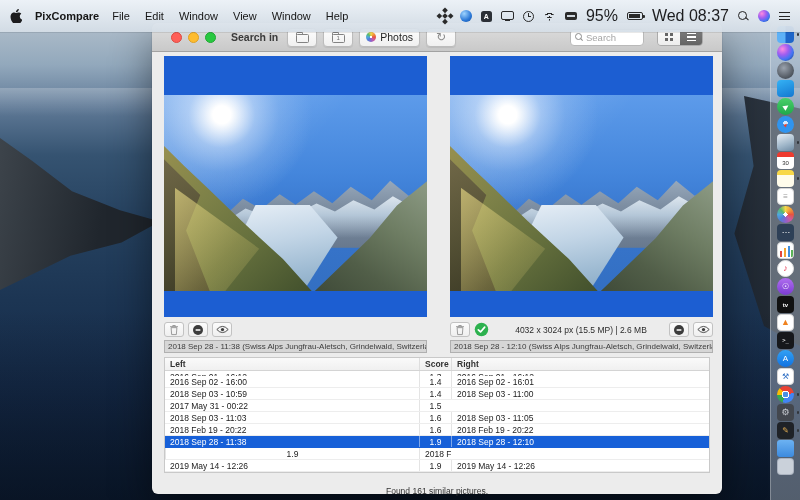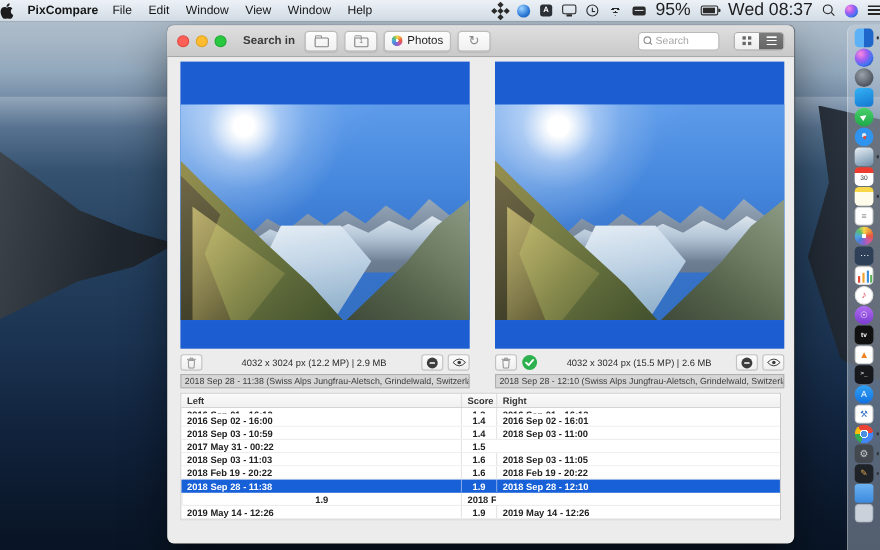--- a/index.html
+++ b/index.html
@@ -14,24 +14,24 @@
   .cliff-left { position:absolute; left:0; top:138px; width:160px; height:190px;
     background:linear-gradient(100deg,#3d444b,#20262d 60%);
     clip-path:polygon(0 0,20% 12%,45% 28%,75% 38%,100% 44%,76% 55%,44% 62%,0 80%); }
   .cliff-right { position:absolute; right:0; top:96px; width:80px; height:250px;
     background:linear-gradient(250deg,#2e3742,#1a222c);
     clip-path:polygon(30% 0,100% 5%,100% 100%,55% 92%,18% 55%,42% 28%); }
   .water-dark { position:absolute; left:0; bottom:0; width:100%; height:190px;
     background:linear-gradient(180deg,transparent,rgba(4,11,22,.55)); }
 
   
-  .menubar { position:absolute; left:0; top:0; right:0; height:19px; z-index:40;
+  .menubar { position:absolute; left:0; top:0; right:0; height:32px; z-index:40;
     background:linear-gradient(rgba(238,243,248,.96),rgba(213,222,231,.93));
     box-shadow:0 .5px 0 rgba(0,0,0,.18);
-    display:flex; align-items:center; padding:0 0; gap:13px; font-size:11px; color:#161616; }
+    display:flex; align-items:center; padding:0 10px; gap:13px; font-size:11px; color:#161616; }
   .appname { font-weight:700; }
   .menu-items { display:flex; gap:15px; }
   .menu-item { cursor:default; }
   .status-icons { display:flex; align-items:center; gap:9px; margin-left:auto; font-size:16px; }
   .status-text { color:#1d1d1f; }
   .sicon { display:inline-flex; align-items:center; justify-content:center; position:relative; }
   .si-dropbox { width:12px; height:12px; }
   .si-dropbox::before { content:""; width:4px; height:4px; background:#2a2a2a; transform:rotate(45deg);
     box-shadow:-4px -4px 0 #2a2a2a,4px -4px 0 #2a2a2a,-4px 4px 0 #2a2a2a,4px 4px 0 #2a2a2a; margin:4px; }
   .si-globe { width:12px; height:12px; border-radius:50%;
@@ -112,21 +112,21 @@
   .ic-pen .glyph { color:#d8a54e; font-size:8px; }
   .ic-downloads { background:linear-gradient(180deg,#6cb2f2,#3c8ade); border-radius:3px; }
   .ic-trash { background:rgba(236,241,247,.78); border:1px solid rgba(150,160,175,.6); }
 
   
   .window { position:absolute; left:152px; top:23px; width:570px; height:471px; z-index:20;
     background:#ececec; border-radius:6px;
     box-shadow:0 18px 42px rgba(0,0,0,.48),0 0 1px rgba(0,0,0,.5); }
   .titlebar { height:29px; border-radius:6px 6px 0 0;
     background:linear-gradient(#dfdfdf,#c9c9c9); border-bottom:1px solid #a2a2a2;
-    display:flex; align-items:center; padding:0 9px; gap:6px; }
+    display:flex; align-items:center; padding:0 19px; gap:6px; }
   .tl { width:11px; height:11px; border-radius:50%; flex:none; }
   .tl.red { background:var(--traffic-red,#ff5f57); border:.5px solid #dd4a42; }
   .tl.yellow { background:var(--traffic-yellow,#febc2e); border:.5px solid #dfa123; }
   .tl.green { background:var(--traffic-green,#28c840); border:.5px solid #1fa832; }
   .searchin { font-size:10.5px; font-weight:700; color:#3a3a3a; margin:0 3px 0 9px; }
   .tbtn { height:19px; min-width:30px; border-radius:4px; border:1px solid #bcbcbc;
     background:linear-gradient(#fdfdfd,#f0f0f0); display:flex; align-items:center;
     justify-content:center; gap:4px; padding:0 6px; box-shadow:0 .5px 1px rgba(0,0,0,.08); }
   .folder { width:13px; height:9px; border:1px solid #828282; border-radius:1.5px; position:relative; margin-top:2px; }
   .folder::before { content:""; position:absolute; top:-3px; left:-1px; width:5px; height:2px;
@@ -197,21 +197,21 @@
 
   
   .table { position:absolute; left:12px; top:334px; width:546px; background:#fff; border:1px solid #c9c9c9; }
   .thead { display:grid; grid-template-columns:254px 32px 1fr; height:13px;
     background:linear-gradient(#fafafa,#f0f0f0); border-bottom:1px solid #d4d4d4;
     font-size:8.5px; font-weight:700; color:#333; }
   .thead div { padding:0 5px; display:flex; align-items:center; }
   .thead div + div { border-left:1px solid #dedede; }
   .trow { display:grid; grid-template-columns:254px 32px 1fr; height:12px;
     border-bottom:1px solid #ededed; font-size:8.5px; color:#222; background:#fff; }
-  .tcell { padding:0 5px; display:flex; align-items:center; white-space:nowrap; overflow:hidden;font-weight:bold; }
+  .tcell { padding:0 5px; display:flex; align-items:center; white-space:nowrap; overflow:hidden; }
   .tcell.c1 { justify-content:center; padding:0; }
   .tcell.c1,.tcell.c2 { border-left:1px solid #e4e4e4; }
   .trow.sel { background:var(--selection,#1760d8); color:#fff; border-bottom-color:var(--selection,#1760d8); }
   .trow.sel .c1,.trow.sel .c2 { border-left-color:rgba(255,255,255,.45); }
   .partial { height:5px; overflow:hidden; }
   .tfooter { position:absolute; left:0; right:0; top:463px; text-align:center; font-size:8.5px; color:#333; }
 </style>
 </head>
 <body>
 
@@ -383,21 +383,20 @@
     </div>
   </div>
 
   <div class="metarow mleft">
     <div class="iconbtn">
       <svg width="10" height="12" viewBox="0 0 12 14">
           <path d="M2.5 4.2h7l-.7 8.3H3.2z" fill="none" stroke="#8a8a8a" stroke-width="1"></path>
           <path d="M1.2 3h9.6M4.5 3V1.6h3V3" fill="none" stroke="#8a8a8a" stroke-width="1"></path>
         </svg>
     </div>
-    <div class="dims">4032 x 3024 px (12.2 MP) | 2.9 MB</div>
     <div class="iconbtn">
       <svg width="12" height="12" viewBox="0 0 14 14">
           <circle cx="7" cy="7" r="5.8" fill="#3c3c3c"></circle>
           <rect x="4" y="6.1" width="6" height="1.8" rx=".9" fill="#fff"></rect>
         </svg>
     </div>
     <div class="iconbtn" style="margin-right:0">
       <svg width="13" height="9" viewBox="0 0 16 10">
           <path d="M1 5Q8 -2.6 15 5Q8 12.6 1 5z" fill="none" stroke="#3c3c3c" stroke-width="1.1"></path>
           <circle cx="8" cy="5" r="2" fill="#3c3c3c"></circle>
@@ -484,13 +483,14 @@
           <div class="tcell c2">2018 Feb 19 - 20:55</div>
         </div>
         <div class="trow">
           <div class="tcell c0">2019 May 14 - 12:26</div>
           <div class="tcell c1">1.9</div>
           <div class="tcell c2">2019 May 14 - 12:26</div>
         </div>
       </div>
   </div>
 
+  <div class="tfooter">Found 161 similar pictures.</div>
 </div>
 
 </body></html>

